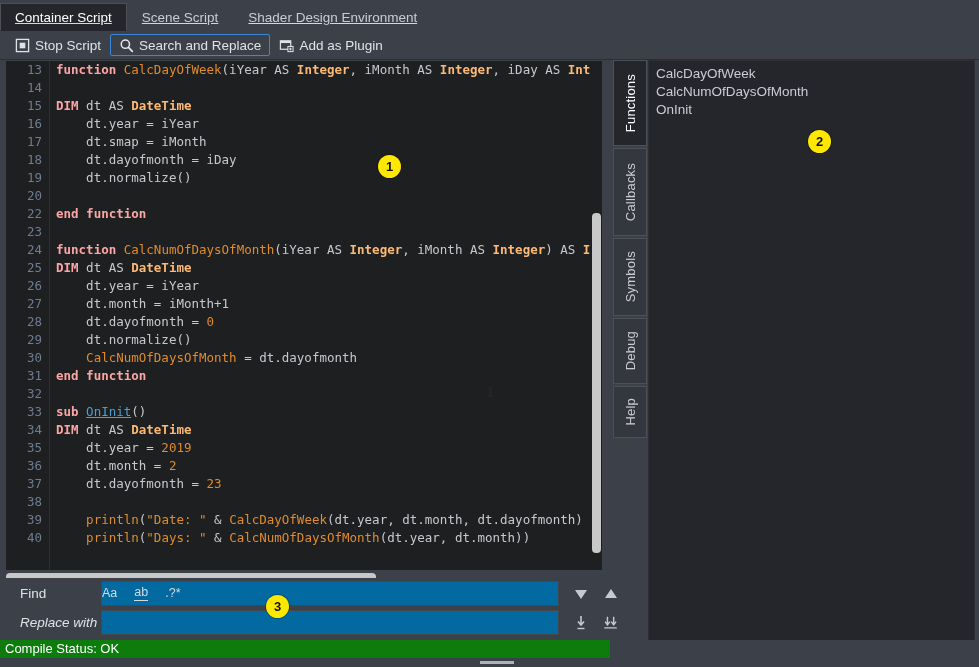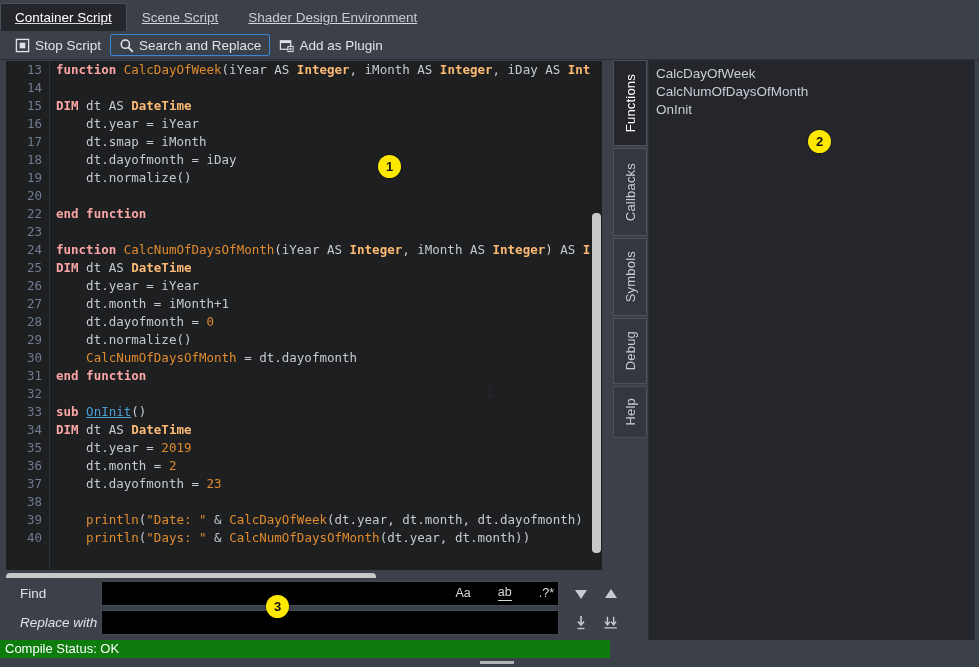--- a/index.html
+++ b/index.html
@@ -243,28 +243,28 @@
     width: 86px;
     padding-left: 5px;
     box-sizing: border-box;
     font-size: 13.5px;
     color: #dfe2e7;
     white-space: nowrap;
   }
   .fr-input {
     position: relative;
     height: 25px;
-    background: #000000;
+    background: #0369a1;
     border: 1px solid #44484f;
     box-sizing: border-box;
     display: flex;
     align-items: center;
-    justify-content: flex-end;
+    justify-content: flex-start;
     padding-right: 4px;
-    gap: 27px;
+    gap: 17px;
   }
   #fr-find-input { width: 458px; }
   #fr-replace-input { width: 458px; }
   .opt {
     font-size: 12.5px;
     color: #d6d9de;
     font-family: "Liberation Sans", sans-serif;
     cursor: default;
     user-select: none;
     line-height: 1;

